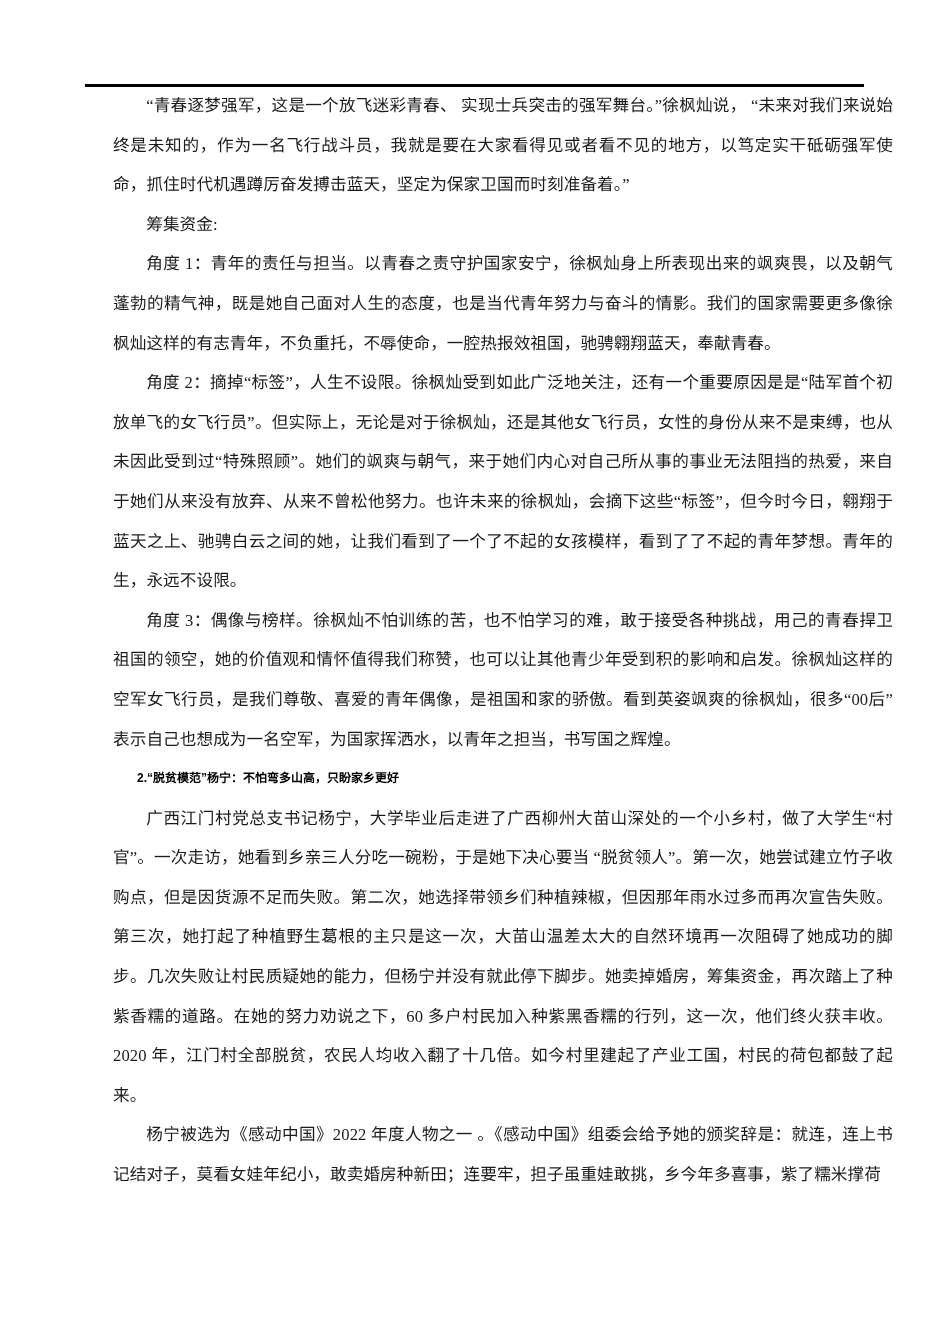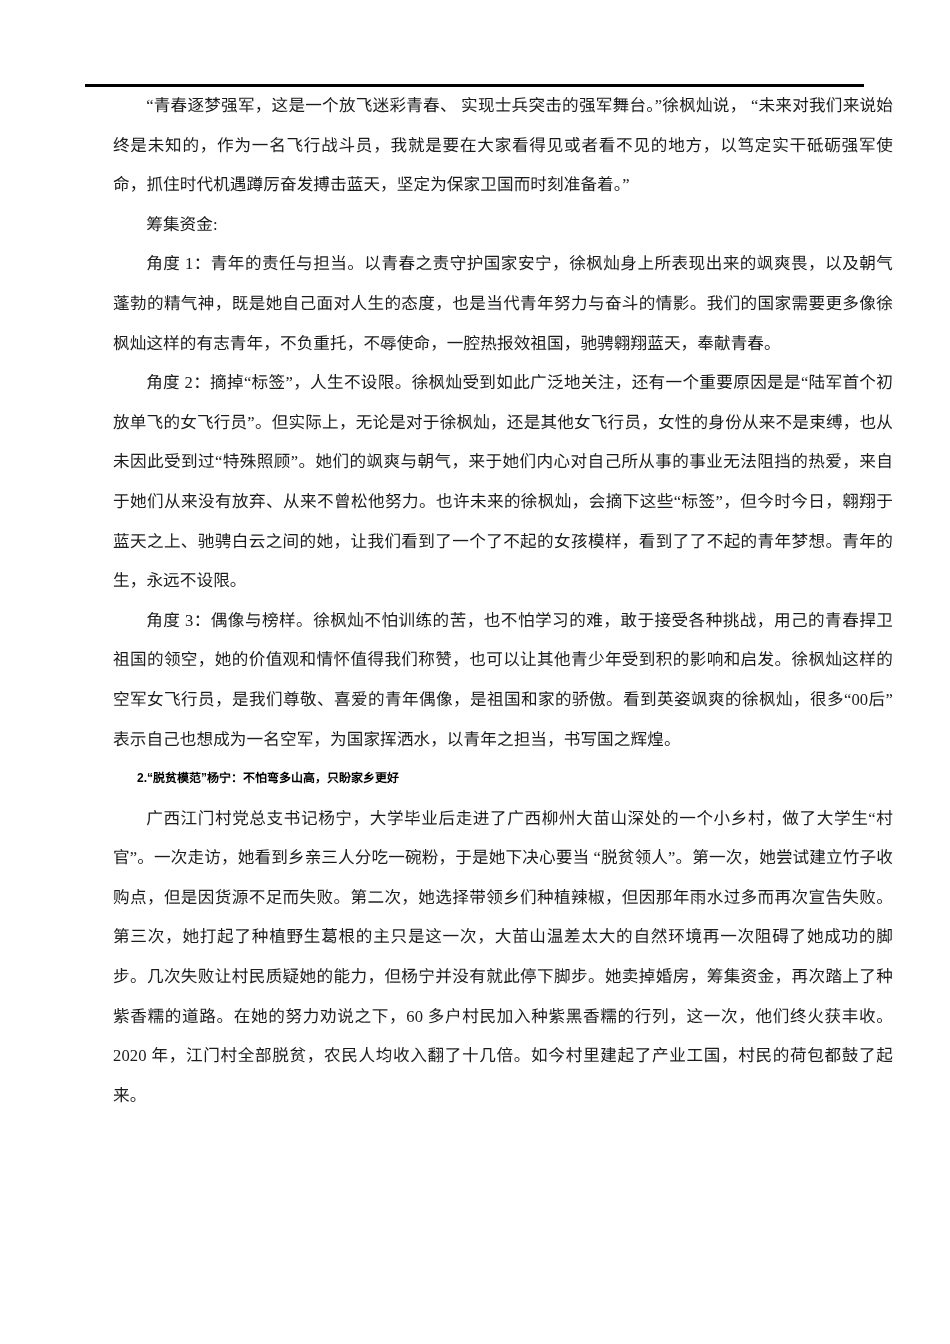--- a/index.html
+++ b/index.html
@@ -77,15 +77,16 @@
     <p class="para">角度 1：青年的责任与担当。以青春之责守护国家安宁，徐枫灿身上所表现出来的飒爽畏，以及朝气蓬勃的精气神，既是她自己面对人生的态度，也是当代青年努力与奋斗的情影。我们的国家需要更多像徐枫灿这样的有志青年，不负重托，不辱使命，一腔热报效祖国，驰骋翱翔蓝天，奉献青春。</p>
 
     <p class="para">角度 2：摘掉“标签”，人生不设限。徐枫灿受到如此广泛地关注，还有一个重要原因是是“陆军首个初放单飞的女飞行员”。但实际上，无论是对于徐枫灿，还是其他女飞行员，女性的身份从来不是束缚，也从未因此受到过“特殊照顾”。她们的飒爽与朝气，来于她们内心对自己所从事的事业无法阻挡的热爱，来自于她们从来没有放弃、从来不曾松他努力。也许未来的徐枫灿，会摘下这些“标签”，但今时今日，翱翔于蓝天之上、驰骋白云之间的她，让我们看到了一个了不起的女孩模样，看到了了不起的青年梦想。青年的生，永远不设限。</p>
 
     <p class="para">角度 3：偶像与榜样。徐枫灿不怕训练的苦，也不怕学习的难，敢于接受各种挑战，用己的青春捍卫祖国的领空，她的价值观和情怀值得我们称赞，也可以让其他青少年受到积的影响和启发。徐枫灿这样的空军女飞行员，是我们尊敬、喜爱的青年偶像，是祖国和家的骄傲。看到英姿飒爽的徐枫灿，很多“00后”表示自己也想成为一名空军，为国家挥洒水，以青年之担当，书写国之辉煌。</p>
 
     <p class="heading">2.“脱贫模范”杨宁：不怕弯多山高，只盼家乡更好</p>
 
     <p class="para">广西江门村党总支书记杨宁，大学毕业后走进了广西柳州大苗山深处的一个小乡村，做了大学生“村官”。一次走访，她看到乡亲三人分吃一碗粉，于是她下决心要当 “脱贫领人”。第一次，她尝试建立竹子收购点，但是因货源不足而失败。第二次，她选择带领乡们种植辣椒，但因那年雨水过多而再次宣告失败。第三次，她打起了种植野生葛根的主只是这一次，大苗山温差太大的自然环境再一次阻碍了她成功的脚步。几次失败让村民质疑她的能力，但杨宁并没有就此停下脚步。她卖掉婚房，筹集资金，再次踏上了种紫香糯的道路。在她的努力劝说之下，60 多户村民加入种紫黑香糯的行列，这一次，他们终火获丰收。2020 年，江门村全部脱贫，农民人均收入翻了十几倍。如今村里建起了产业工国，村民的荷包都鼓了起来。</p>
 
+    <p class="para">杨宁被选为《感动中国》2022 年度人物之一 。《感动中国》组委会给予她的颁奖辞是：就连，连上书记结对子，莫看女娃年纪小，敢卖婚房种新田；连要牢，担子虽重娃敢挑，乡今年多喜事，紫了糯米撑荷</p>
 
   </div>
 </div>
 
 </body></html>

